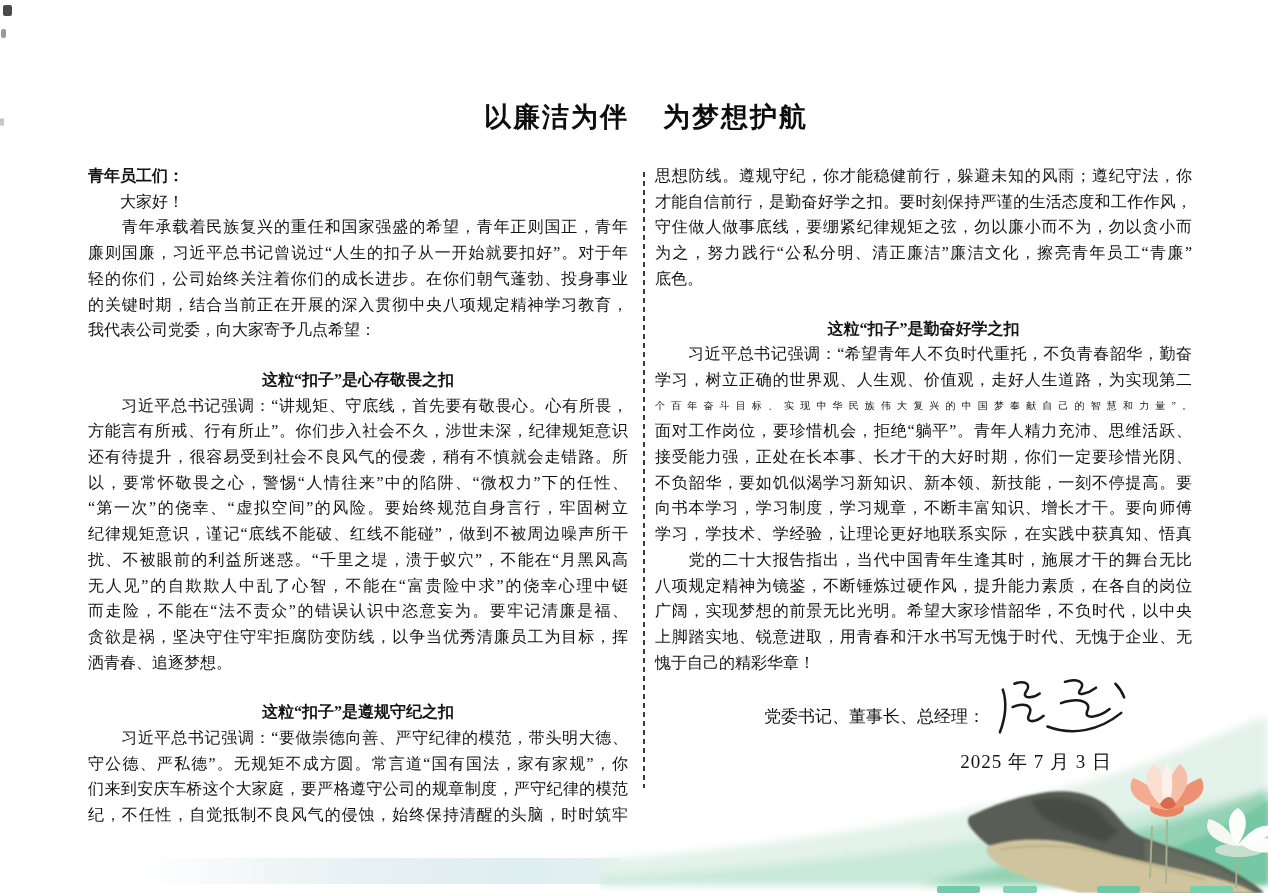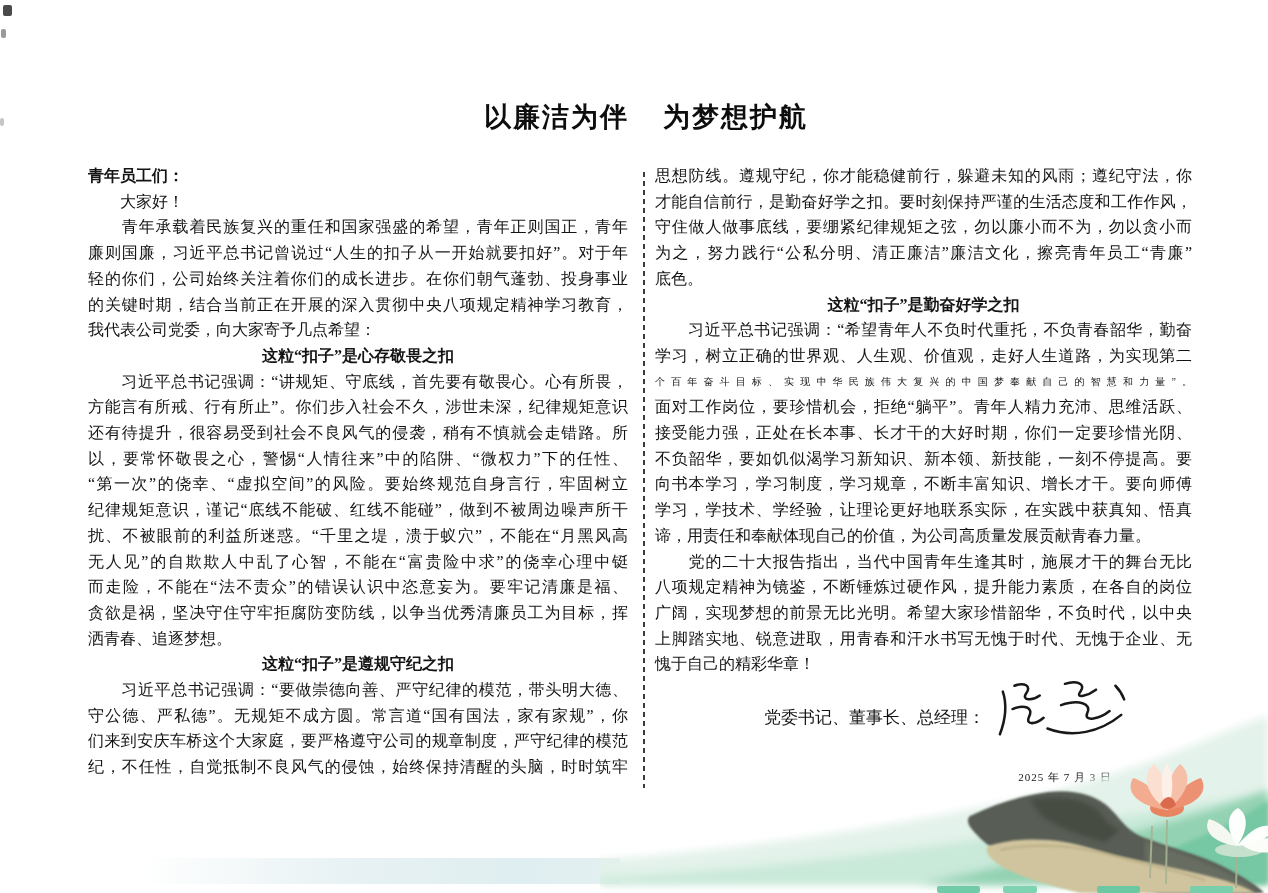--- a/index.html
+++ b/index.html
@@ -14,33 +14,33 @@
   }
   .title .gap { display:inline-block; width:34px; }
   
   .col { position:absolute; top:163px; font-size:16px; line-height:25.7px; }
   #colL { left:88px;  width:540px; }
   #colR { left:655px; width:537px; }
   .ln  { text-align:justify; text-align-last:justify; }
   .lnE { text-align:left; }
   .tight { font-size:10px; }
   .sal { font-weight:bold; }
-  .hd  { font-weight:bold; text-align:center; text-align-last:center; }
+  .hd  { font-weight:bold; text-align:center; text-align-last:center;margin-top:24px; }
   
   .divider {
     position:absolute; left:643px; top:172px; width:2px; height:616px;
     background:repeating-linear-gradient(180deg,#3c3c3c 0 5px,transparent 5px 9px);
   }
   
   .sig-row { display:flex; justify-content:flex-end; align-items:center;
              margin-top:10px; margin-right:55px; height:62px; }
   .sig-label { font-size:17px; white-space:nowrap; }
   .sig-svg { width:148px; height:66px; margin-left:4px; margin-top:-14px; }
-  .date-line { text-align:right; padding-right:80px; font-size:11px;
-               letter-spacing:1px; margin-top:16px; }
+  .date-line { text-align:right; padding-right:80px; font-size:19px;
+               letter-spacing:1px; margin-top:2px; }
   
   .spk { position:absolute; border-radius:2px; }
   .spk1 { left:3px; top:5px;  width:9px; height:11px; background:#4a4a4a; }
   .spk2 { left:1px; top:29px; width:5px; height:9px;  background:#9a9a9a; }
   .spk3 { left:0;   top:118px;width:4px; height:8px;  background:#c6c6c6; }
   
   .deco-svg { position:absolute; left:600px; top:700px; width:668px; height:193px; }
   .bottom-wash {
     position:absolute; left:140px; top:858px; width:480px; height:26px;
     background:linear-gradient(90deg, rgba(236,244,246,0) 0%, #e9f2f4 40%, #dfeef0 78%, rgba(223,238,240,0.9) 100%);
@@ -92,21 +92,20 @@
   <div class="lnE">底色。</div>
   <div class="hd">这粒“扣子”是勤奋好学之扣</div>
   <div class="ln">　　习近平总书记强调：“希望青年人不负时代重托，不负青春韶华，勤奋</div>
   <div class="ln">学习，树立正确的世界观、人生观、价值观，走好人生道路，为实现第二</div>
   <div class="ln tight">个百年奋斗目标、实现中华民族伟大复兴的中国梦奉献自己的智慧和力量”。</div>
   <div class="ln">面对工作岗位，要珍惜机会，拒绝“躺平”。青年人精力充沛、思维活跃、</div>
   <div class="ln">接受能力强，正处在长本事、长才干的大好时期，你们一定要珍惜光阴、</div>
   <div class="ln">不负韶华，要如饥似渴学习新知识、新本领、新技能，一刻不停提高。要</div>
   <div class="ln">向书本学习，学习制度，学习规章，不断丰富知识、增长才干。要向师傅</div>
   <div class="ln">学习，学技术、学经验，让理论更好地联系实际，在实践中获真知、悟真</div>
-  <div class="lnE">谛，用责任和奉献体现自己的价值，为公司高质量发展贡献青春力量。</div>
   <div class="ln">　　党的二十大报告指出，当代中国青年生逢其时，施展才干的舞台无比</div>
   <div class="ln">八项规定精神为镜鉴，不断锤炼过硬作风，提升能力素质，在各自的岗位</div>
   <div class="ln">广阔，实现梦想的前景无比光明。希望大家珍惜韶华，不负时代，以中央</div>
   <div class="ln">上脚踏实地、锐意进取，用青春和汗水书写无愧于时代、无愧于企业、无</div>
   <div class="lnE">愧于自己的精彩华章！</div>
 
   <div class="sig-row">
     <span class="sig-label">党委书记、董事长、总经理：</span>
     <svg class="sig-svg" viewBox="0 0 148 68">
       <g fill="none" stroke="#181818" stroke-width="2.6" stroke-linecap="round">

